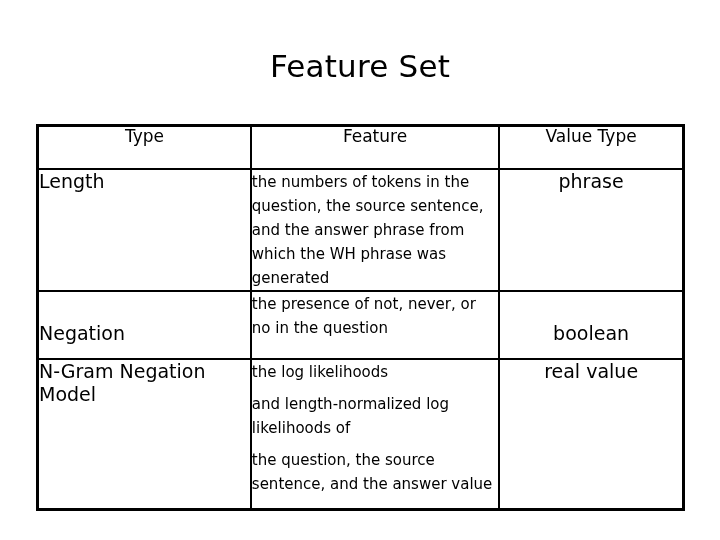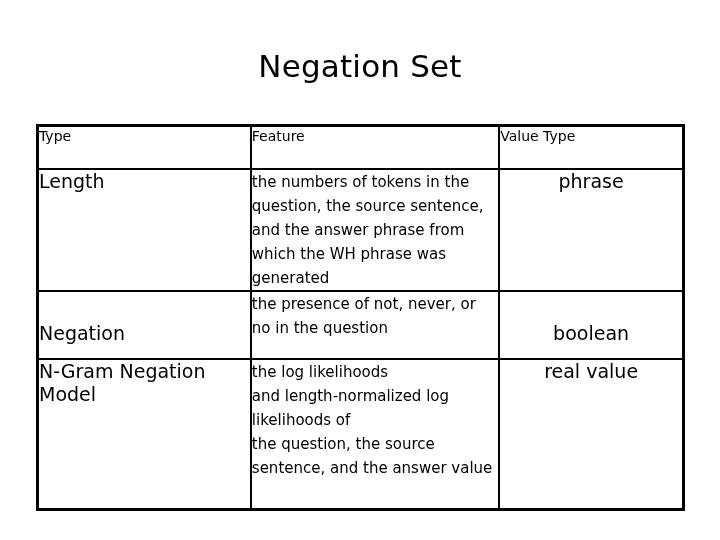--- a/index.html
+++ b/index.html
@@ -47,22 +47,22 @@
     vertical-align: top;
     font-weight: 400;
   }
   col.col-type    { width: 213px; }
   col.col-feature { width: 248px; }
   col.col-value   { width: 184px; }
 
   
   .hdr-cell {
     height: 41px;
-    text-align: left;
-    font-size: 14px;
+    text-align: center;
+    font-size: 17px;
     line-height: 19px;
     padding-top: 11px;
     margin-top: 20px;
   }
 
   
   .cell-type {
     text-align: left;
     font-size: 19px;
     line-height: 23px;
@@ -77,40 +77,40 @@
   .cell-feature {
     text-align: left;
     font-size: 15px;
     line-height: 24px;
     padding: 7px 5px 6px 6px;
   }
   .cell-feature p {
     margin: 0;
   }
   .cell-feature p + p {
-    margin-top: 0;
+    margin-top: 8px;
   }
 
   
   tr.row-negation .cell-type,
   tr.row-negation .cell-value {
     vertical-align: middle;
     padding-top: 16px;
     padding-bottom: 0;
   }
   tr.row-negation td { height: 50px; }
   tr.row-length td   { height: 112px; }
   tr.row-ngram td    { height: 148px; }
 </style>
 </head>
 <body>
 
 <div class="slide">
 
-  <div class="slide-title">Negation Set</div>
+  <div class="slide-title">Feature Set</div>
 
   <table class="feature-table">
     <colgroup>
       <col class="col-type">
       <col class="col-feature">
       <col class="col-value">
     </colgroup>
     <thead>
       <tr>
         <th class="hdr-cell">Type</th>

